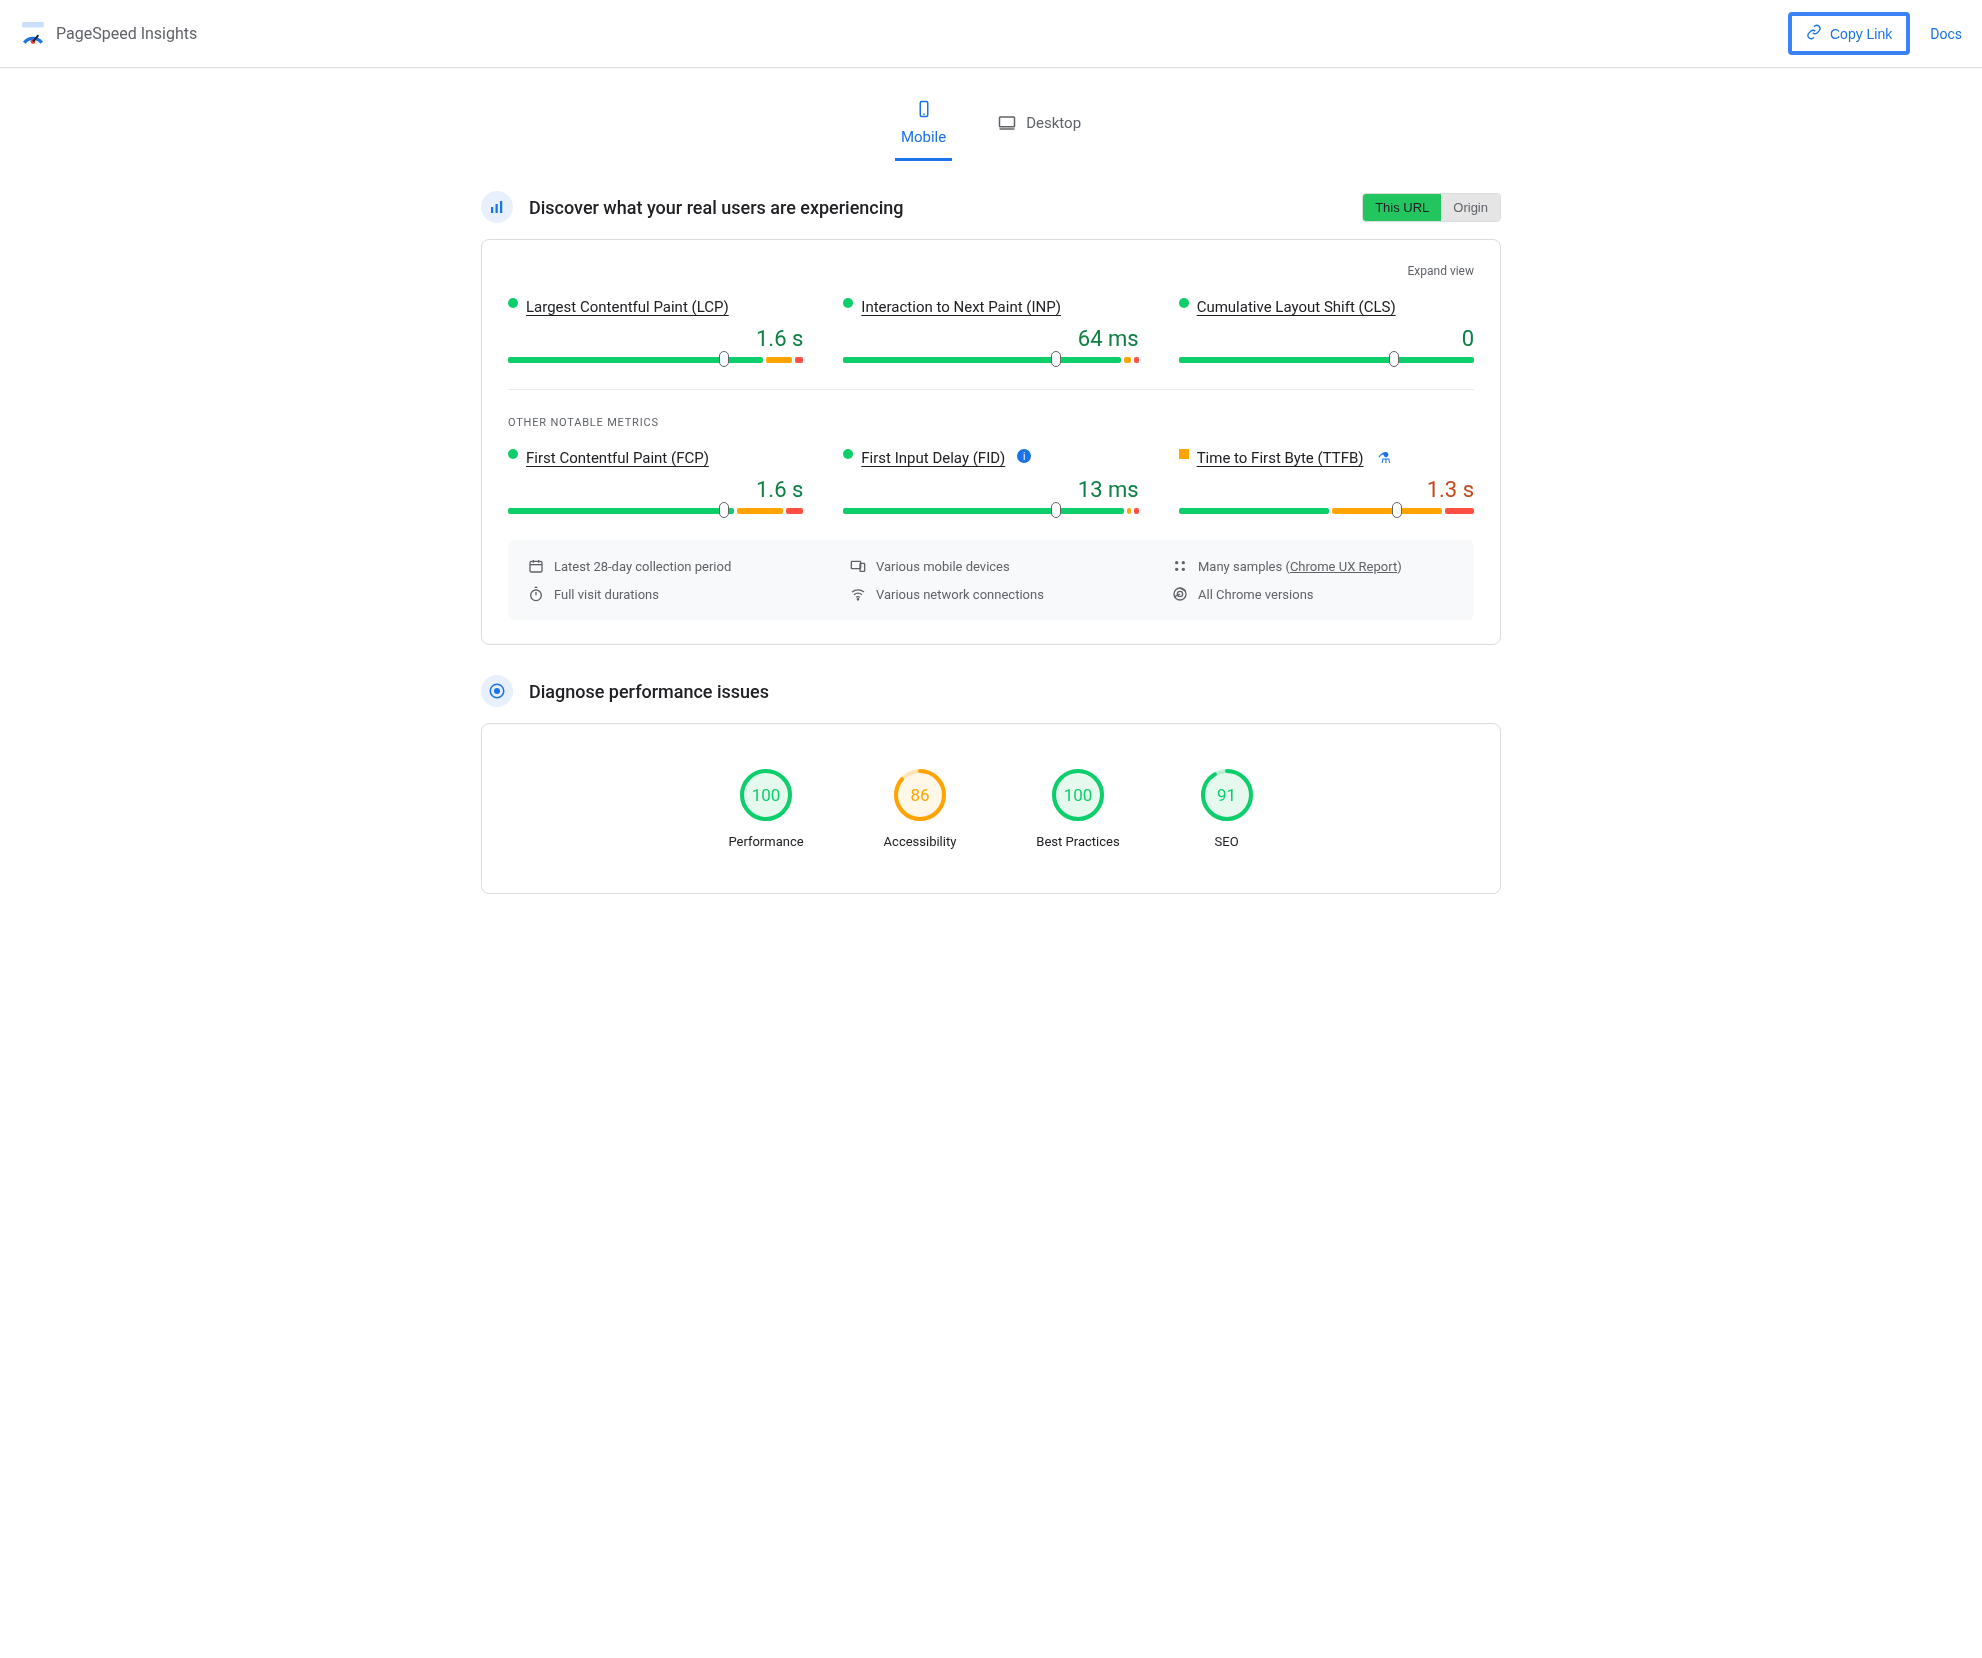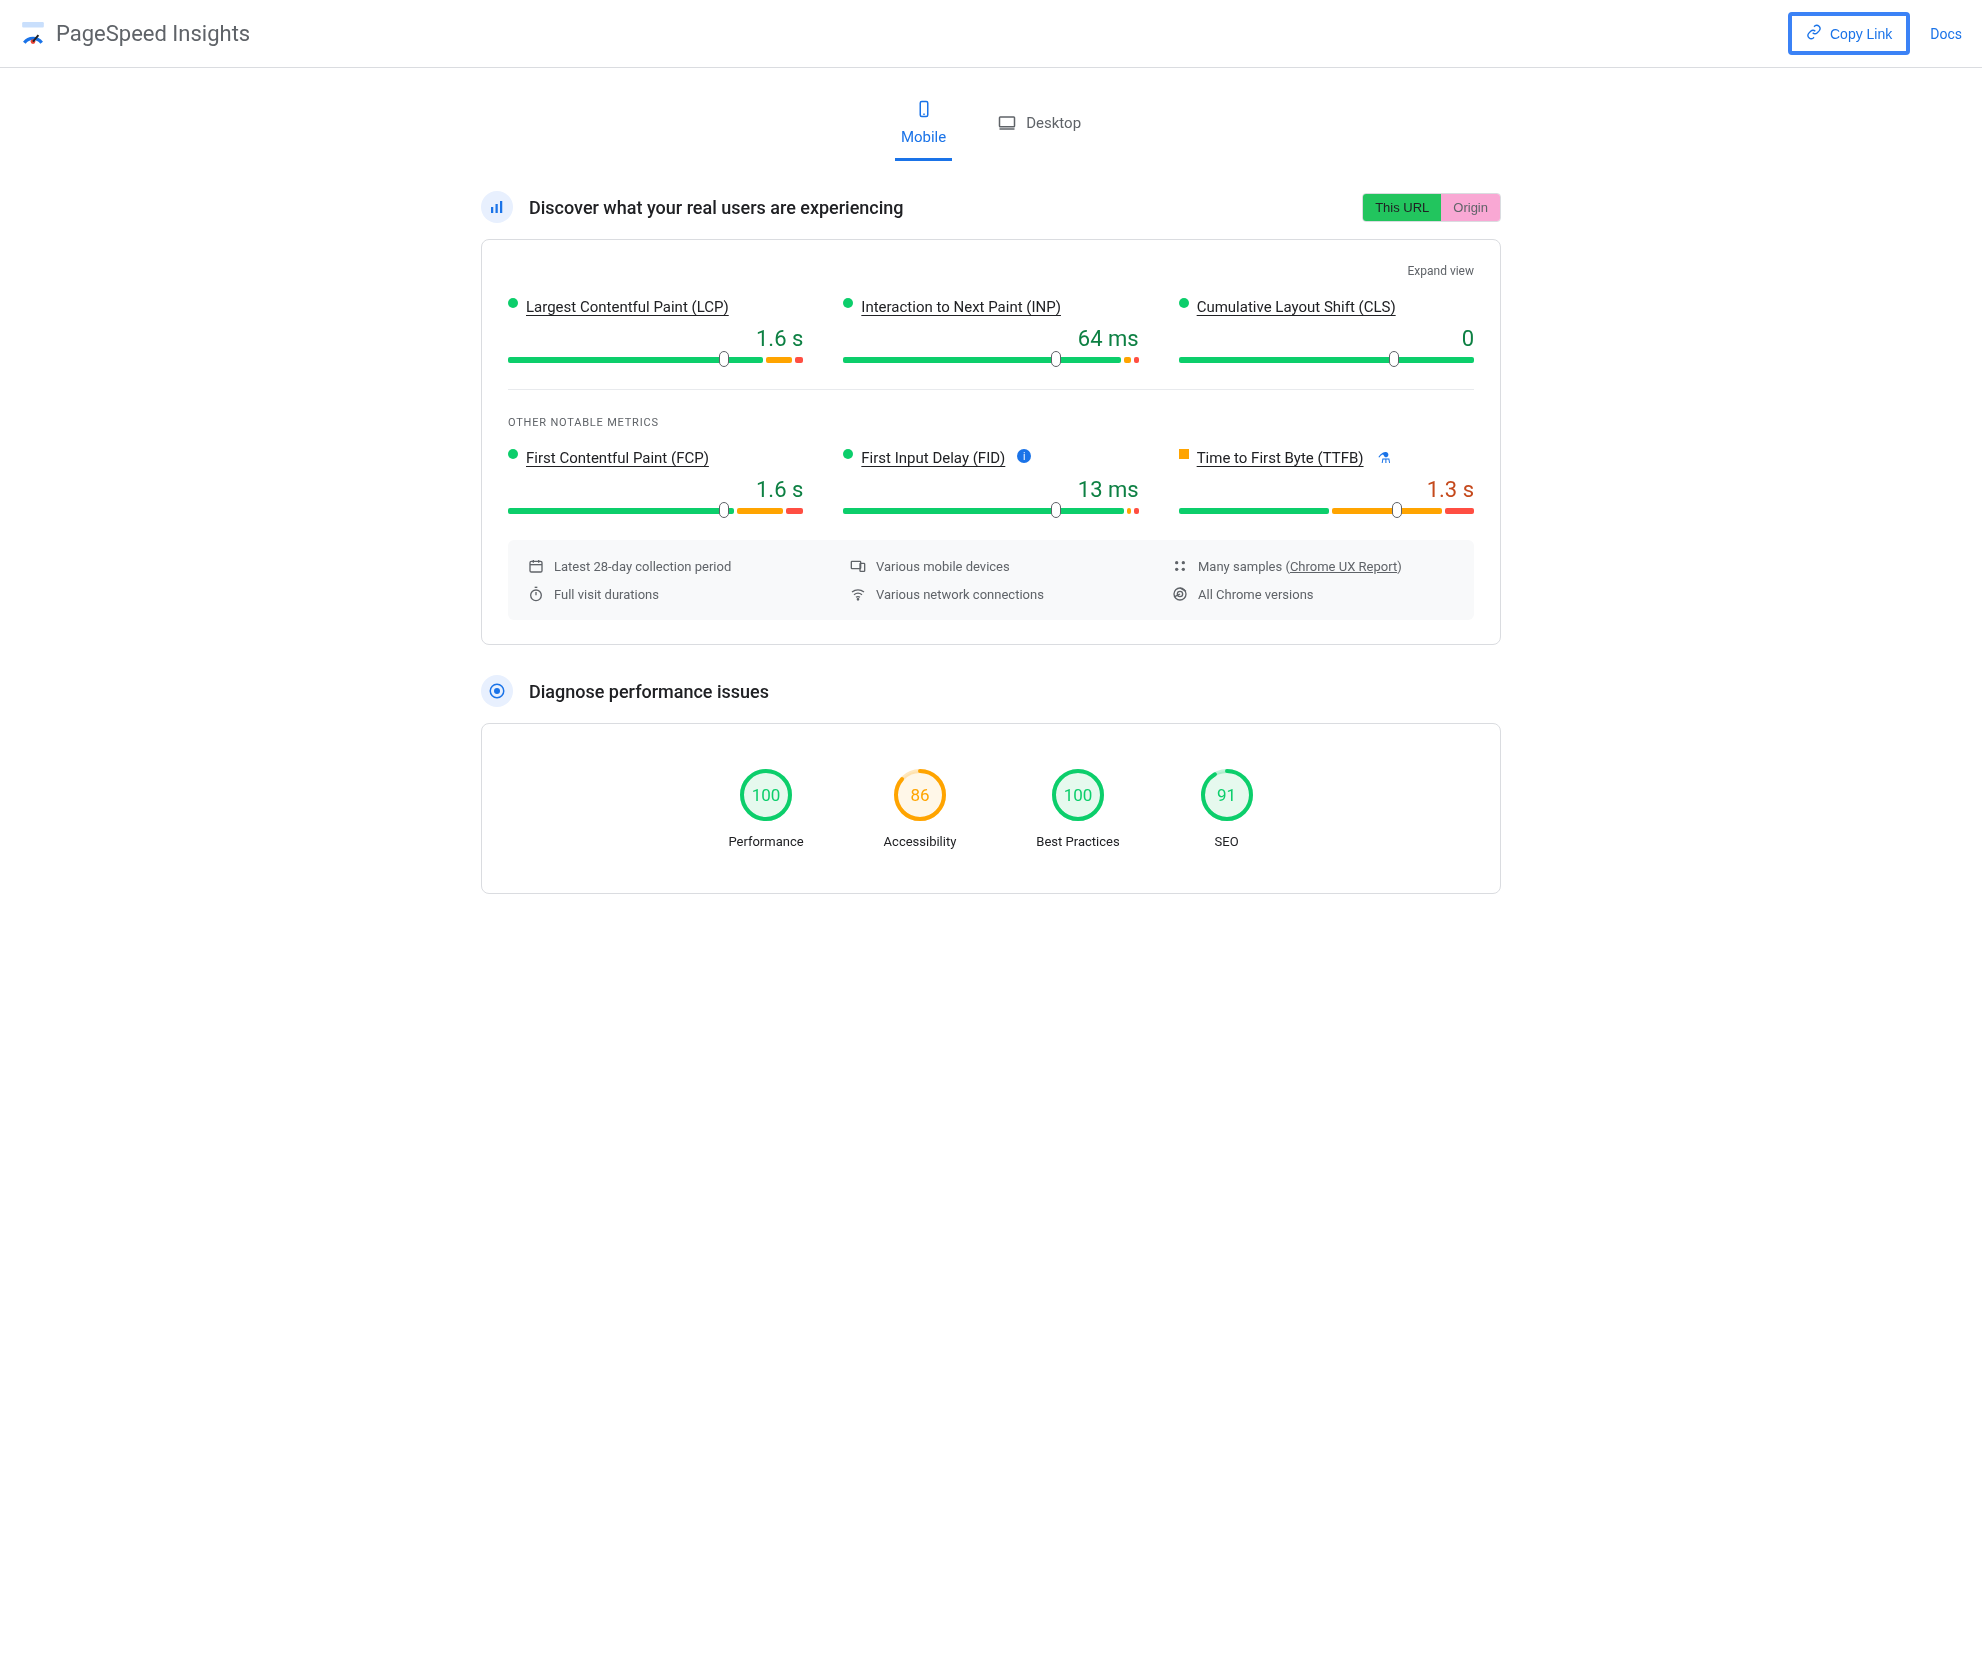--- a/index.html
+++ b/index.html
@@ -1,38 +1,38 @@
 <!DOCTYPE html>
 <html><head>
 <meta charset="utf-8">
 <style>
 * { box-sizing: border-box; margin: 0; padding: 0; }
 body { font-family: -apple-system, BlinkMacSystemFont, "Segoe UI", Roboto, Arial, sans-serif; background: #fff; color: #202124; }
 .header { display: flex; align-items: center; justify-content: space-between; padding: 12px 20px; border-bottom: 1px solid #dadce0; }
 .header-left { display: flex; align-items: center; gap: 10px; }
 .logo-icon { width: 26px; height: 26px; position: relative; }
 .logo-icon svg { width: 100%; height: 100%; }
-.app-title { font-size: 22px; color: #5f6368; font-weight: 400; }
+.app-title { font-size: 16px; color: #5f6368; font-weight: 400; }
 .header-right { display: flex; align-items: center; gap: 20px; }
 .copy-link { display: flex; align-items: center; gap: 8px; border: 4px solid #3b82f6; border-radius: 4px; padding: 8px 14px; color: #1a73e8; font-size: 14px; cursor: pointer; background: #fff; }
 .docs-link { color: #1a73e8; font-size: 14px; text-decoration: none; cursor: pointer; }
 .main { max-width: 1060px; margin: 0 auto; padding: 20px; }
 .search-row { display: flex; gap: 14px; margin-bottom: 30px; }
 .url-input { flex: 1; border: 1px solid #5f6368; border-radius: 4px; padding: 16px 14px; font-size: 16px; color: #5f6368; }
 .analyze-btn { background: #1a73e8; color: #fff; border: none; border-radius: 4px; padding: 0 30px; font-size: 15px; cursor: pointer; }
 .tabs { display: flex; justify-content: center; gap: 40px; margin-bottom: 30px; }
 .tab { display: flex; align-items: center; gap: 10px; padding: 12px 6px; color: #5f6368; cursor: pointer; border-bottom: 3px solid transparent; font-size: 15px; }
 .tab.active { color: #1a73e8; border-bottom-color: #1a73e8; flex-direction: column; }
 .tab-icon { width: 18px; height: 18px; display: inline-block; }
 .section-head { display: flex; align-items: center; gap: 16px; margin-bottom: 16px; justify-content: space-between; }
 .section-head-left { display: flex; align-items: center; gap: 16px; }
 .section-icon { width: 32px; height: 32px; border-radius: 50%; background: #e8f0fe; display: flex; align-items: center; justify-content: center; }
 .section-title { font-size: 18px; font-weight: 500; }
 .toggle-group { display: flex; border: 1px solid #dadce0; border-radius: 4px; overflow: hidden; }
-.toggle-btn { padding: 6px 12px; font-size: 13px; background: #f9a8d4; border: none; cursor: pointer; color: #5f6368; }
+.toggle-btn { padding: 6px 12px; font-size: 13px; background: #e5e5e5; border: none; cursor: pointer; color: #5f6368; }
 .toggle-btn.active { background: #22c55e; color: #202124; }
 .card { border: 1px solid #dadce0; border-radius: 8px; padding: 24px 26px; margin-bottom: 30px; }
 .assessment-row { display: flex; align-items: center; justify-content: center; gap: 18px; margin-bottom: 8px; }
 .pulse-icon { width: 48px; height: 48px; border-radius: 50%; background: #e6f4ea; display: flex; align-items: center; justify-content: center; color: #0d652d; }
 .assessment-text { font-size: 18px; }
 .passed { color: #0d8043; }
 .info-icon { color: #5f6368; font-size: 14px; border: 1.5px solid #5f6368; border-radius: 50%; width: 16px; height: 16px; display: inline-flex; align-items: center; justify-content: center; margin-left: 6px; }
 .expand-link { text-align: right; font-size: 12px; color: #5f6368; cursor: pointer; margin-bottom: 20px; }
 .metrics-grid { display: grid; grid-template-columns: repeat(3, 1fr); gap: 40px 40px; }
 .metric { }

